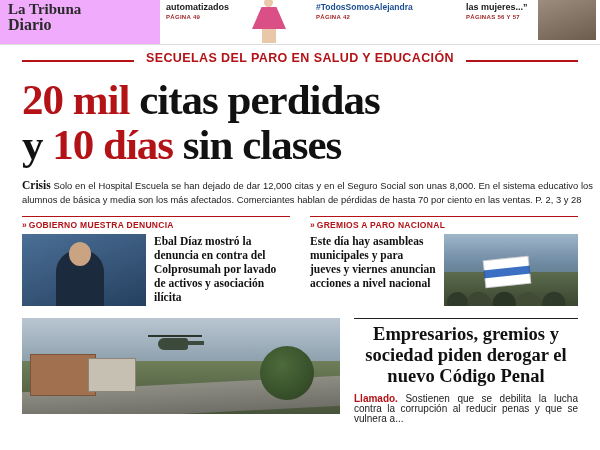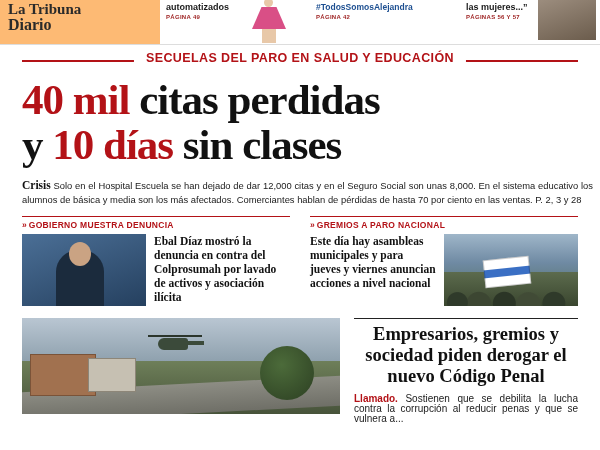--- a/index.html
+++ b/index.html
@@ -30,21 +30,21 @@
     overflow: hidden;
     border-bottom: 1px solid #ddd;
     background: #fff;
   }
   .teaser {
     position: absolute;
     top: 0;
     height: 44px;
     overflow: hidden;
   }
-  .t1 { left: 0; width: 160px; background: #fdba74; }
+  .t1 { left: 0; width: 160px; background: #f0abfc; }
   .t2 { left: 160px; width: 150px; }
   .t3 { left: 310px; width: 150px; }
   .t4 { left: 460px; width: 140px; }
 
   .t-logo {
     font-family: "Liberation Serif", serif;
     font-weight: bold;
     font-size: 15px;
     line-height: 15px;
     color: #2a2a2a;
@@ -345,21 +345,21 @@
       <div class="t-pag">PÁGINAS 56 Y 57</div>
     </div>
   </div>
 
   <div class="kicker-wrap">
     <div class="kicker-rule"></div>
     <div class="kicker">SECUELAS DEL PARO EN SALUD Y EDUCACIÓN</div>
   </div>
 
   <div class="headline">
-    <span class="red">40 mil</span><span> citas perdidas</span><br>
+    <span class="red">20 mil</span><span> citas perdidas</span><br>
     <span>y </span><span class="red">10 días</span><span> sin clases</span>
   </div>
 
   <div class="deck">
     <b class="lead">Crisis</b><span> Solo en el Hospital Escuela se han dejado de dar 12,000 citas y en el Seguro Social son unas 8,000. En el sistema educativo los alumnos de básica y media son los más afectados. Comerciantes hablan de pérdidas de hasta 70 por ciento en las ventas. P. 2, 3 y 28</span>
   </div>
 
   <div class="mods">
 
     <div class="mod left">

